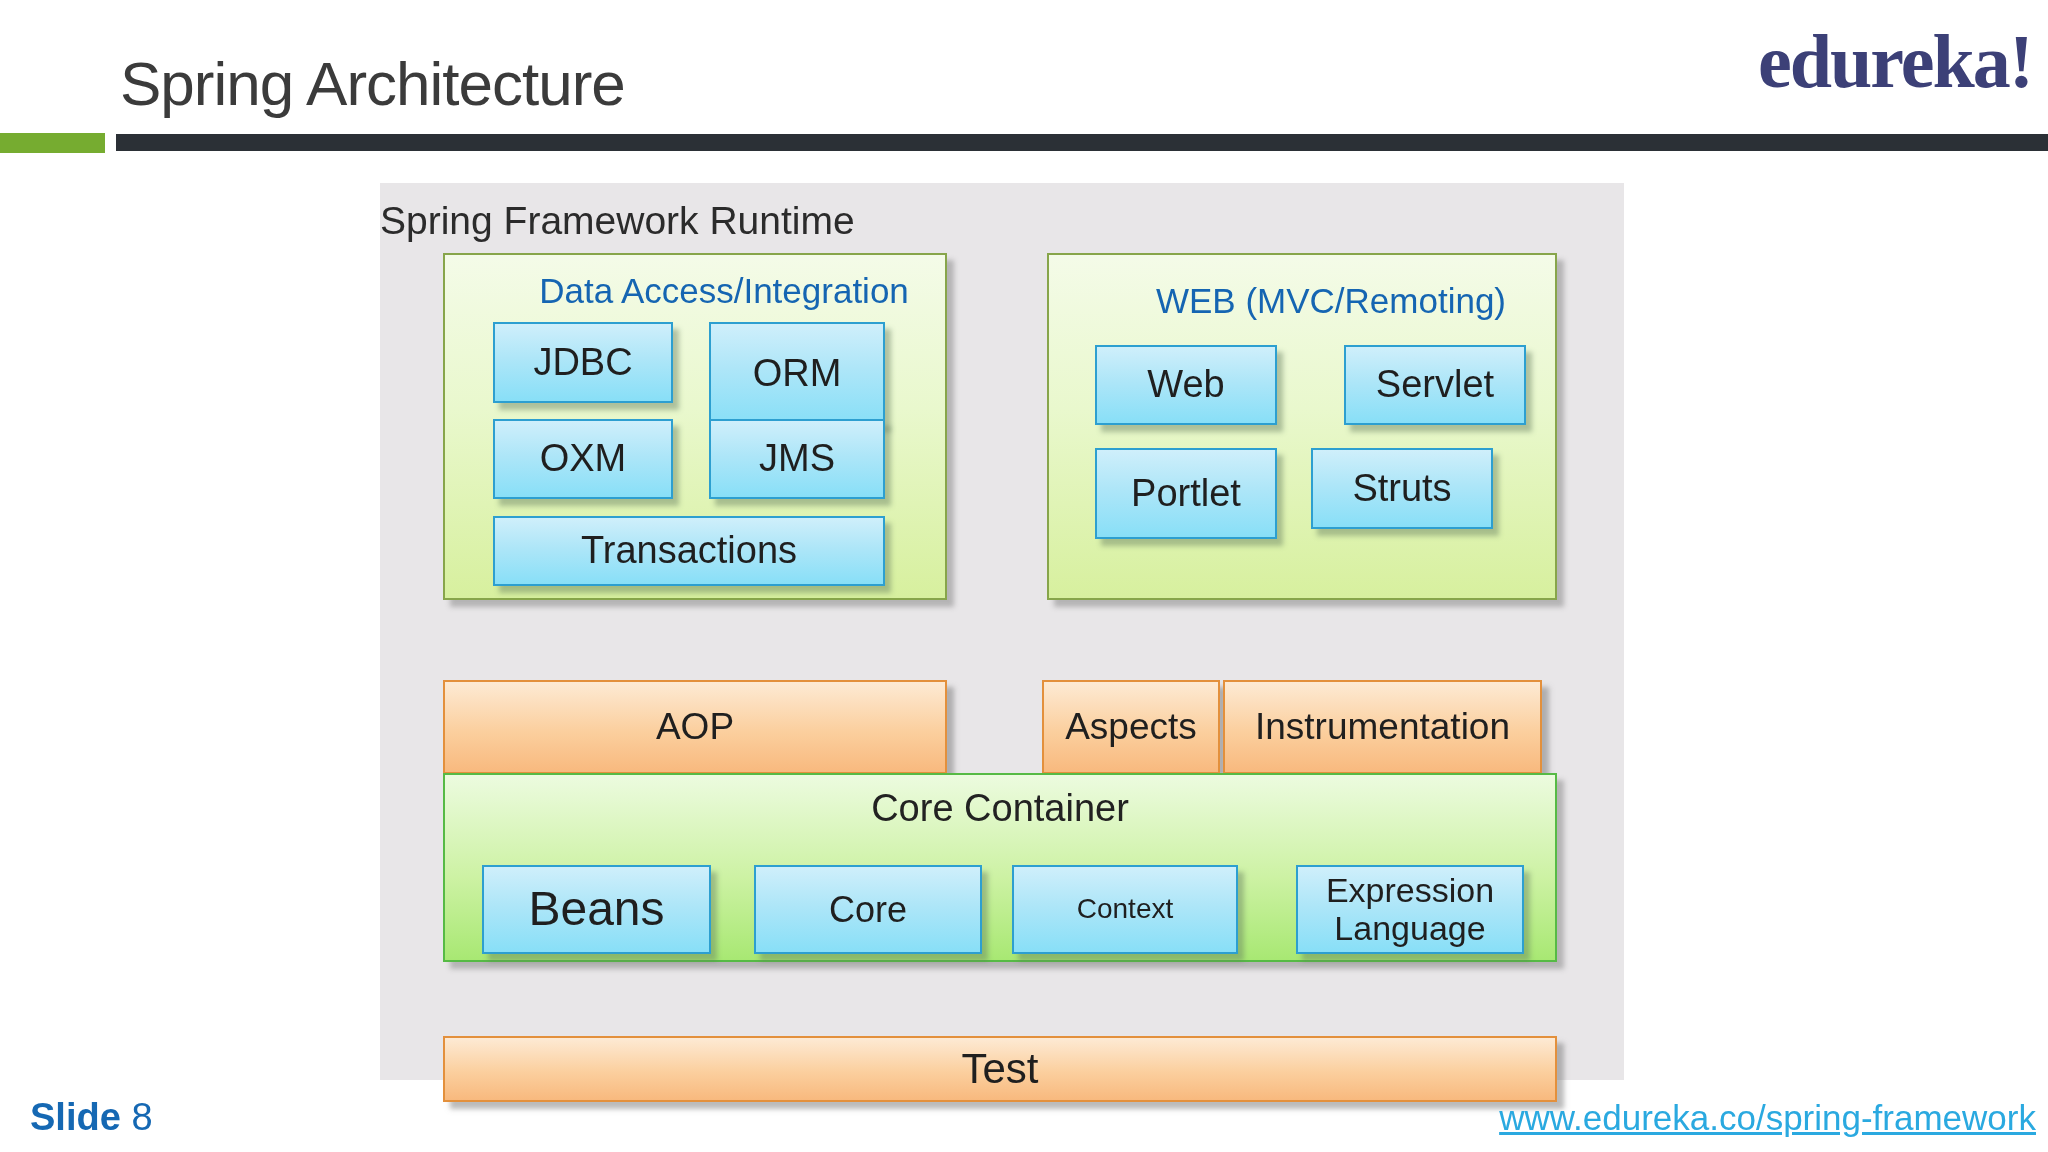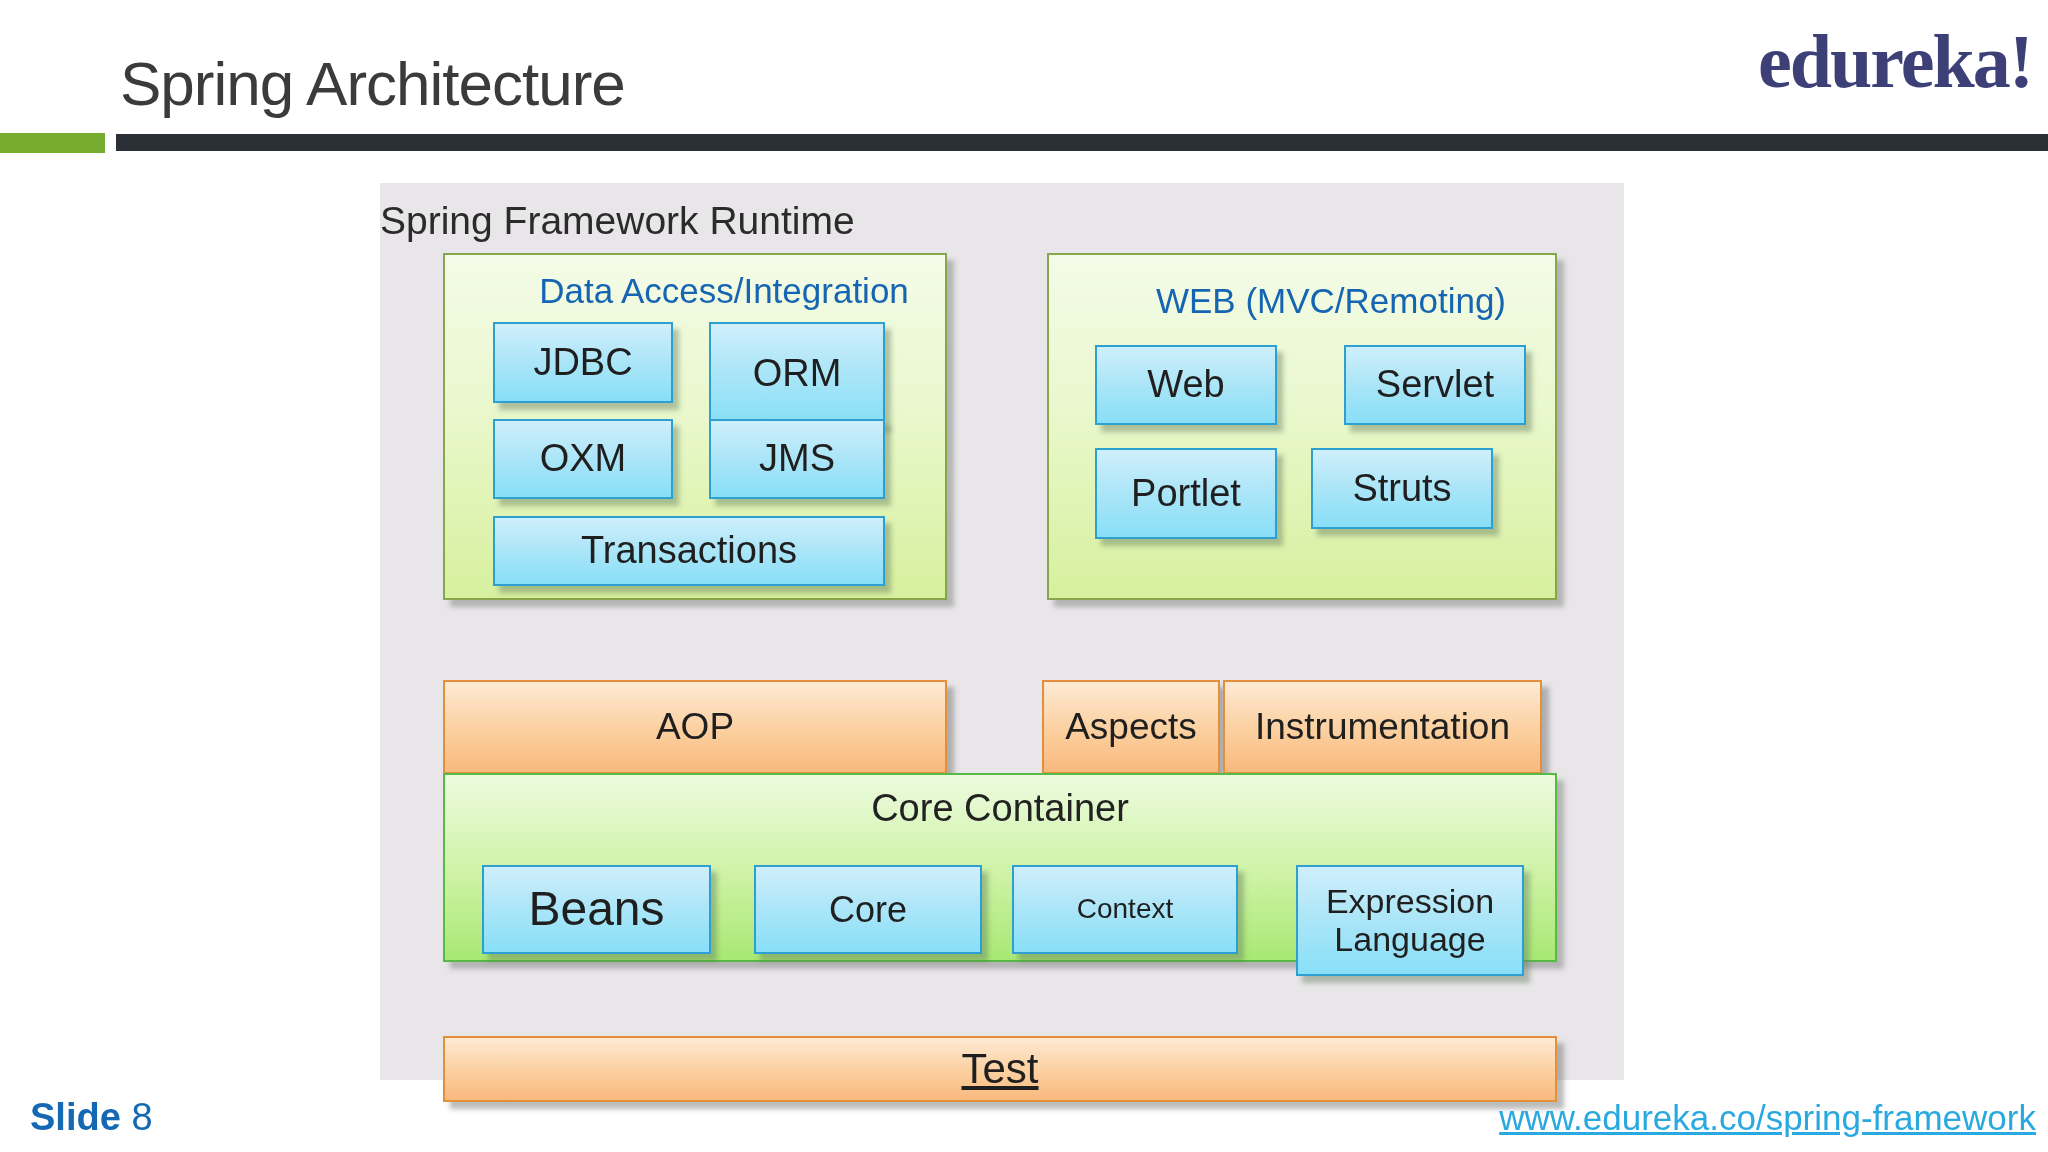--- a/index.html
+++ b/index.html
@@ -158,24 +158,24 @@
 
     <div class="orangebox" style="left:63px; top:449px; width:504px; height:94px;">AOP</div>
     <div class="orangebox" style="left:662px; top:449px; width:178px; height:94px;">Aspects</div>
     <div class="orangebox" style="left:843px; top:449px; width:319px; height:94px;">Instrumentation</div>
 
     <div class="corebox" style="left:63px; top:590px; width:1114px; height:189px;">
       <div class="dark-title">Core Container</div>
       <div class="bluebox" style="left:37px; top:90px; width:229px; height:89px; font-size:48px;">Beans</div>
       <div class="bluebox" style="left:309px; top:90px; width:228px; height:89px; font-size:36px;">Core</div>
       <div class="bluebox" style="left:567px; top:90px; width:226px; height:89px; font-size:28px;">Context</div>
-      <div class="bluebox" style="left:851px; top:90px; width:228px; height:111px; font-size:34px; padding:0 20px;">Expression Language</div>
+      <div class="bluebox" style="left:851px; top:90px; width:228px; height:89px; font-size:34px; padding:0 20px;">Expression Language</div>
     </div>
 
-    <div class="orangebox" style="left:63px; top:805px; width:1114px; height:66px; font-size:42px;text-decoration:underline;">Test</div>
+    <div class="orangebox" style="left:63px; top:805px; width:1114px; height:66px; font-size:42px;">Test</div>
   </div>
 
   <div class="footer-slide">
     <b>Slide</b>
     <span>8</span>
   </div>
   <a class="footer-link">www.edureka.co/spring-framework</a>
 
 </div>
 

